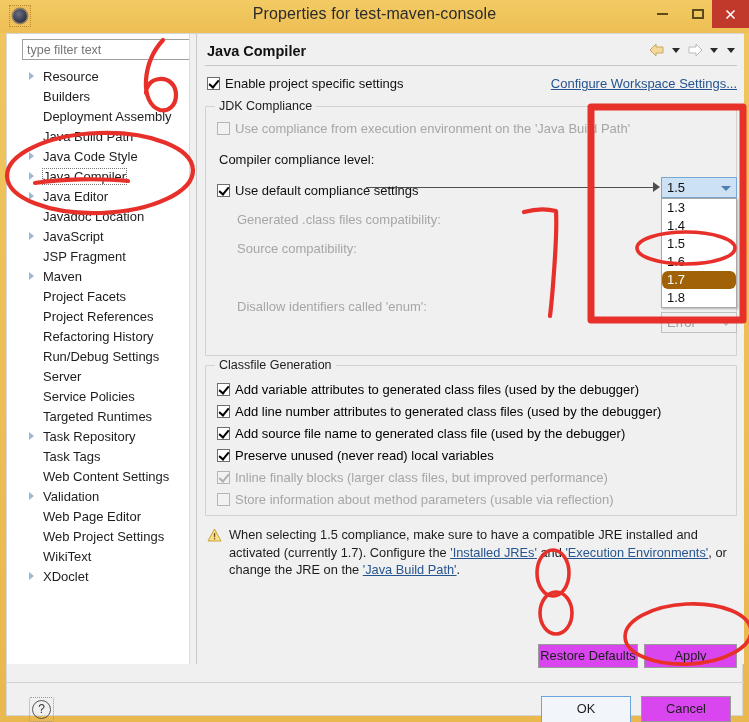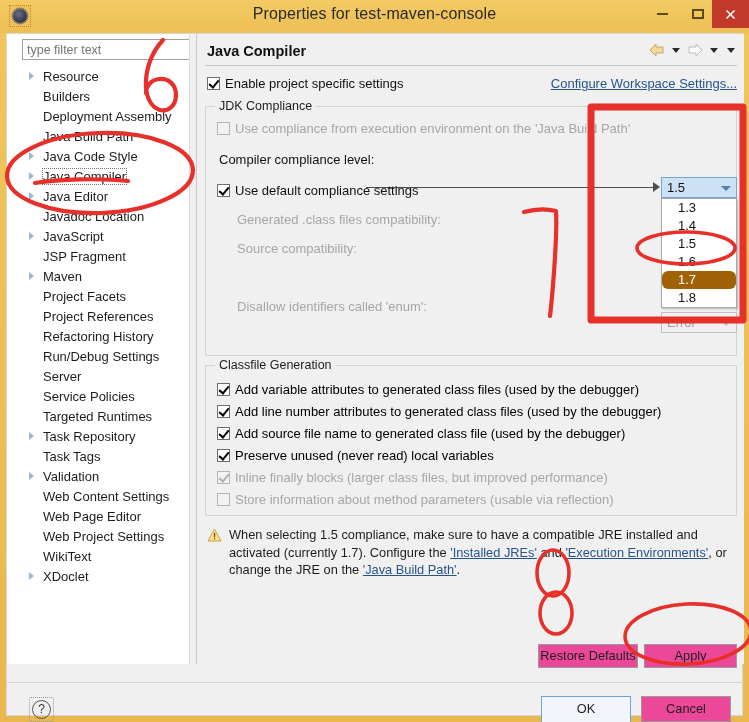--- a/index.html
+++ b/index.html
@@ -155,21 +155,21 @@
     border-left: 5px solid transparent; border-right: 5px solid transparent;
     border-top: 5px solid #4f7fb3;
   }
   #combo-list {
     position: absolute; left: 455px; top: 91px; width: 76px;
     background: #ffffff; border: 1px solid #a9a9a9;
     box-shadow: 1px 1px 2px rgba(0,0,0,.25);
     z-index: 40;
   }
   #combo-list .opt {
-    height: 18px; line-height: 18px; font-size: 13px; color: #111; padding-left: 16px;
+    height: 18px; line-height: 18px; font-size: 13px; color: #111; padding-left: 5px;
   }
   #combo-list .opt.sel { background: #a16207; color: #fff; border-radius: 6px; }
   #combo-err {
     position: absolute; left: 455px; top: 205px; width: 76px; height: 21px;
     background: #f0f0f0; border: 1px solid #c0c0c0;
     font-size: 13px; color: #a0a0a0; padding: 2px 5px; line-height: 16px;
   }
   #combo-err .cdown2 {
     position: absolute; right: 5px; top: 8px; width: 0; height: 0;
     border-left: 5px solid transparent; border-right: 5px solid transparent;
@@ -178,21 +178,21 @@
   
   #warnbox { position: absolute; left: 9px; top: 492px; width: 528px; }
   #warn-icon {
     position: absolute; left: 0; top: 2px; width: 15px; height: 14px;
   }
   #warn-text {
     margin-left: 22px; font-size: 12.8px; color: #1d1d1d; line-height: 17.5px;
   }
   
   .btn {
-    position: absolute; border: 1px solid #9a9a9a; background: #ec4899;
+    position: absolute; border: 1px solid #9a9a9a; background: #d946ef;
     font-size: 12.8px; color: #1d1d1d; text-align: center;
     font-family: "Liberation Sans", sans-serif;
   }
   #btn-restore { left: 340px; top: 610px; width: 100px; height: 24px; line-height: 22px; }
   #btn-apply   { left: 446px; top: 610px; width: 93px; height: 24px; line-height: 22px; }
   #sep-line { position: absolute; left: 0; top: 648px; width: 737px; height: 1px; background: #d3d3d3; }
   #btn-help {
     position: absolute; left: 22px; top: 663px; width: 25px; height: 25px;
     border: 1px dotted #999; border-radius: 2px;
     display: flex; align-items: center; justify-content: center;
@@ -252,22 +252,22 @@
           <div class="tnode"><span class="arrow"></span><span class="lbl">Maven</span></div>
           <div class="tnode"><span class="lbl">Project Facets</span></div>
           <div class="tnode"><span class="lbl">Project References</span></div>
           <div class="tnode"><span class="lbl">Refactoring History</span></div>
           <div class="tnode"><span class="lbl">Run/Debug Settings</span></div>
           <div class="tnode"><span class="lbl">Server</span></div>
           <div class="tnode"><span class="lbl">Service Policies</span></div>
           <div class="tnode"><span class="lbl">Targeted Runtimes</span></div>
           <div class="tnode"><span class="arrow"></span><span class="lbl">Task Repository</span></div>
           <div class="tnode"><span class="lbl">Task Tags</span></div>
+          <div class="tnode"><span class="lbl">Web Content Settings</span></div>
           <div class="tnode"><span class="arrow"></span><span class="lbl">Validation</span></div>
-          <div class="tnode"><span class="lbl">Web Content Settings</span></div>
           <div class="tnode"><span class="lbl">Web Page Editor</span></div>
           <div class="tnode"><span class="lbl">Web Project Settings</span></div>
           <div class="tnode"><span class="lbl">WikiText</span></div>
           <div class="tnode"><span class="arrow"></span><span class="lbl">XDoclet</span></div>
         </div>
       <div id="tree-scroll"></div>
     </div>
 
     <div id="rightpane">
 

